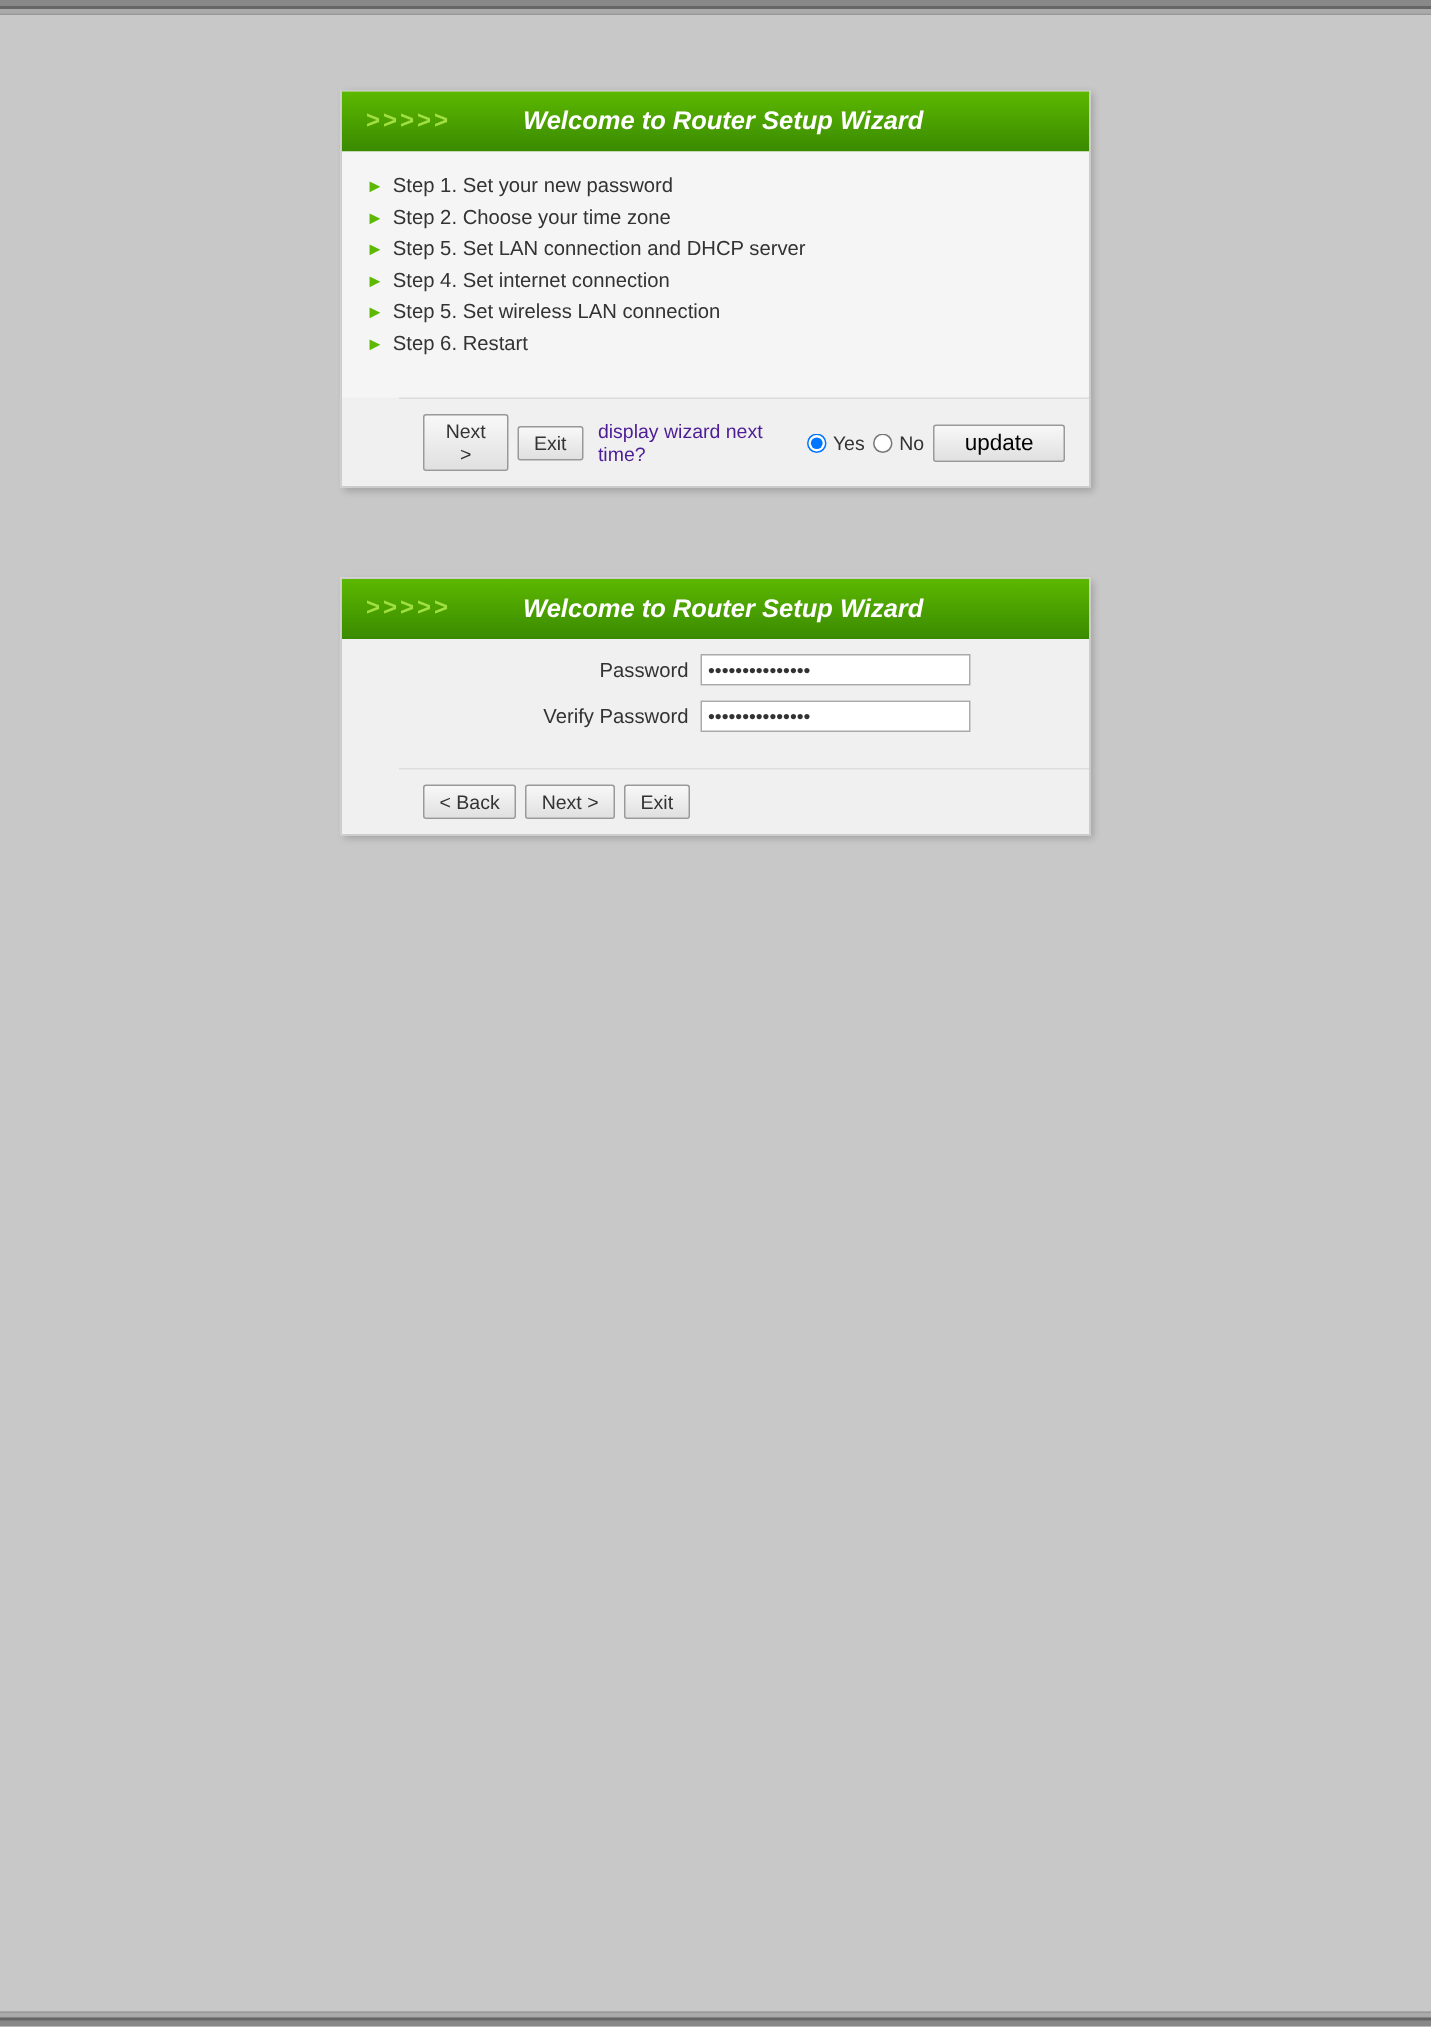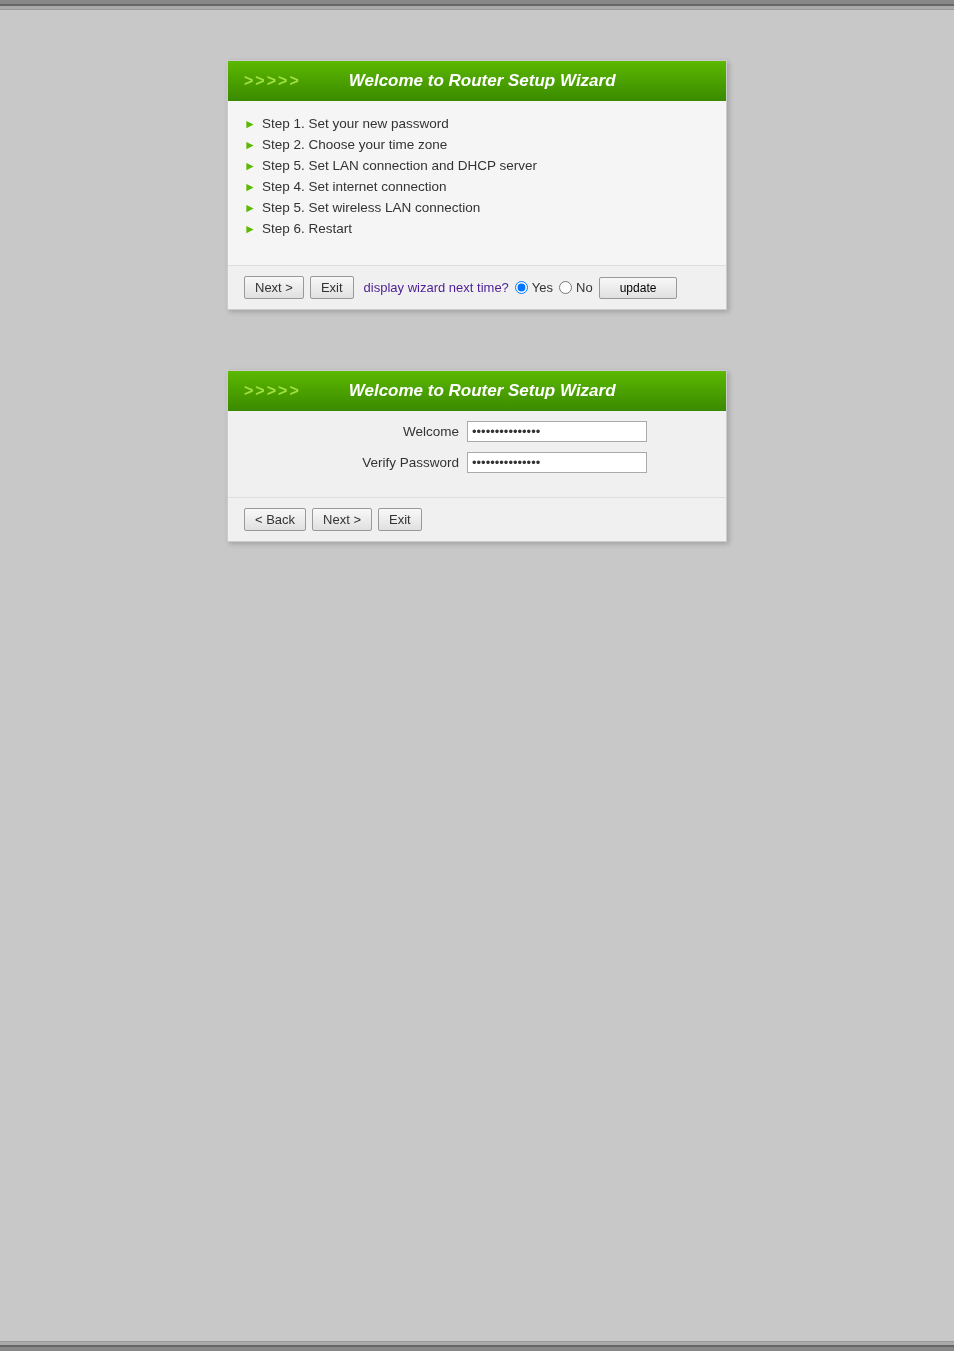--- a/index.html
+++ b/index.html
@@ -101,37 +101,38 @@
       font-size: 12px;
     }
 
     .wizard-footer {
       border-top: 1px solid #ddd;
       padding: 10px 16px;
       display: flex;
       align-items: center;
       gap: 6px;
       background: #f0f0f0;
+      margin-left: 38px;
     }
 
     .btn {
       border: 1px solid #999;
       background: linear-gradient(to bottom, #f8f8f8, #e0e0e0);
       padding: 3px 10px;
       font-size: 13px;
       cursor: pointer;
       border-radius: 2px;
       color: #333;
     }
 
     .btn-update {
       border: 1px solid #999;
       background: linear-gradient(to bottom, #f8f8f8, #e0e0e0);
       padding: 3px 20px;
-      font-size: 12px;
+      font-size: 15px;
       cursor: pointer;
       border-radius: 2px;
     }
 
     .display-text {
       font-size: 13px;
       color: #4c1d95;
       margin-left: 4px;
     }
 
@@ -273,21 +274,21 @@
 
     <div class="spacer"></div>
 
     <div class="wizard-card">
       <div class="wizard-header">
         <span class="wizard-header-arrows">&gt;&gt;&gt;&gt;&gt;</span>
         <span class="wizard-header-title">Welcome to Router Setup Wizard</span>
       </div>
       <div class="form-table">
         <div class="form-row">
-          <span class="form-label">Welcome</span>
+          <span class="form-label">Password</span>
           <input type="password" class="password-input" value="passwordexample" style="">
         </div>
         <div class="form-row">
           <span class="form-label">Verify Password</span>
           <input type="password" class="password-input" value="passwordexample" style="">
         </div>
       </div>
       <div class="wizard-footer">
         <button class="btn">&lt; Back</button>
         <button class="btn">Next &gt;</button>

